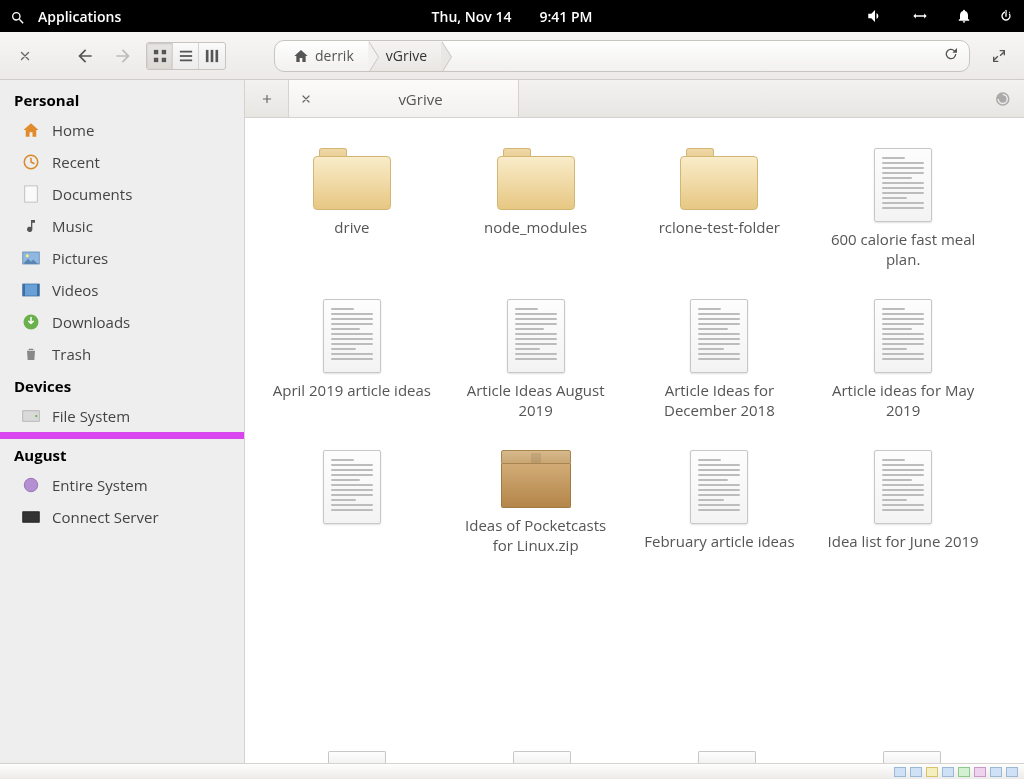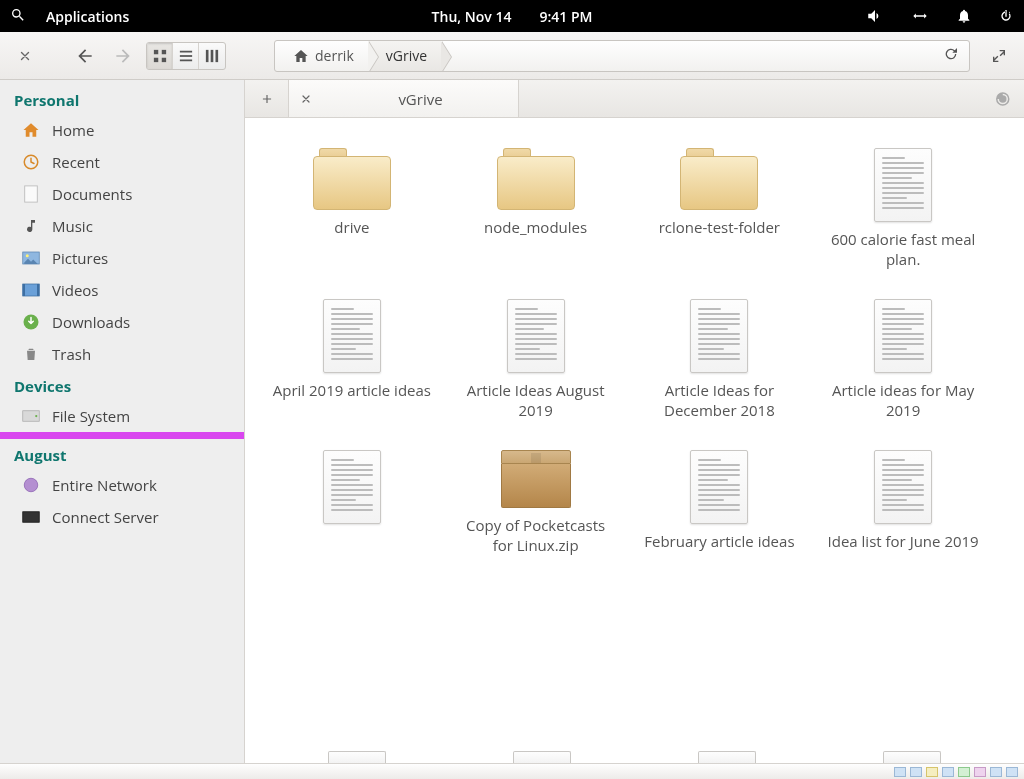--- a/index.html
+++ b/index.html
@@ -1,49 +1,49 @@
 <!DOCTYPE html>
 <html><head>
 <meta charset="utf-8">
 <style>
   * { box-sizing: border-box; margin: 0; padding: 0; font-family: "Open Sans", "Segoe UI", sans-serif; }
   body { width: 1024px; height: 779px; background: #fff; overflow: hidden; }
 
   
   .top-panel { height: 32px; background: #000; color: #fff; display: flex; align-items: center; padding: 0 10px; font-size: 14px; font-weight: 600; }
-  .top-panel .apps { display: flex; align-items: flex-start; gap: 20px; }
+  .top-panel .apps { display: flex; align-items: flex-end; gap: 12px; }
   .top-panel .center { position: absolute; left: 50%; transform: translateX(-50%); display: flex; gap: 28px; }
   .top-panel .right { margin-left: auto; display: flex; align-items: center; gap: 26px; }
   .top-panel svg { fill: #fff; }
 
   
   .toolbar {
     height: 48px;
     background: linear-gradient(to bottom, #f7f6f5, #eceae8);
     border-bottom: 1px solid #cfccc8;
     display: flex; align-items: center; padding: 0 10px; gap: 8px;
   }
   .tb-btn { width: 30px; height: 32px; display:flex; align-items:center; justify-content:center; color:#555; }
   .tb-btn.disabled { color:#bbb; }
   .view-switch { display:flex; border:1px solid #c8c5c1; border-radius:3px; overflow:hidden; height:28px; background:linear-gradient(#fafafa,#ececec); }
   .view-switch span { width:26px; display:flex; align-items:center; justify-content:center; border-right:1px solid #d6d3cf; }
   .view-switch span:last-child{ border-right:none;}
   .view-switch span.active{ background:linear-gradient(#e8e6e3,#dcd9d5); box-shadow: inset 0 1px 2px rgba(0,0,0,.15);}
-  .pathbar { flex:1; height:32px; border:1px solid #c8c5c1; border-radius:3px; background:linear-gradient(#fefefe,#f2f1ef); display:flex; align-items:center; position:relative; margin-left:40px; overflow:hidden;}
+  .pathbar { flex:1; height:32px; border:1px solid #c8c5c1; border-radius:10px; background:linear-gradient(#fefefe,#f2f1ef); display:flex; align-items:center; position:relative; margin-left:40px; overflow:hidden;}
   .crumb { height:100%; display:flex; align-items:center; padding:0 14px 0 18px; position:relative; color:#555; font-size:14px; gap:6px;}
   .crumb::after{ content:""; position:absolute; right:-10px; top:0; width:0; height:0; border-top:16px solid transparent; border-bottom:16px solid transparent; border-left:10px solid #f2f1ef; z-index:2;}
   .crumb::before{ content:""; position:absolute; right:-11px; top:0; width:0;height:0; border-top:16px solid transparent; border-bottom:16px solid transparent; border-left:10px solid #c8c5c1; z-index:1;}
   .crumb.last{ background:linear-gradient(#f5f4f2,#e9e7e4); font-weight:500; color:#333;}
   .crumb.last::after{ border-left-color:#e9e7e4;}
   .pathbar .reload{ margin-left:auto; padding:0 10px; color:#555;}
 
   
   .main { display:flex; height: calc(779px - 32px - 48px - 16px); }
   .sidebar { width:245px; background:#eeeeee; border-right:1px solid #d6d3cf; padding-top:4px; font-size:15px; color:#444; overflow:hidden;}
-  .side-head { font-weight:700; color:#0f766e; padding:6px 14px 4px; font-size:15px; }
+  .side-head { font-weight:700; color:#000000; padding:6px 14px 4px; font-size:15px; }
   .side-item { display:flex; align-items:center; gap:12px; padding:6px 14px 6px 22px; cursor:default; }
   .side-item.active{ border-bottom:7px solid #d946ef;}
   .side-item .ico{ width:18px; height:18px; display:flex; align-items:center; justify-content:center;}
 
   .tabbar { height:38px; background:linear-gradient(#f3f2f0,#e8e6e3); border-bottom:1px solid #d6d3cf; display:flex; align-items:stretch;}
   .tabbar .newtab{ width:44px; display:flex; align-items:center; justify-content:center; border-right:1px solid #d6d3cf; color:#666;}
   .tab { width:230px; display:flex; align-items:center; border-right:1px solid #d6d3cf; background:linear-gradient(#fcfbfa,#f2f1ef); box-shadow:inset 0 -3px 0 rgba(255,255,255,0);}
   .tab .close{ width:34px; display:flex; align-items:center; justify-content:center; color:#666;}
   .tab .title{ flex:1; text-align:center; color:#555; font-size:15px;}
   .tabbar .hist{ margin-left:auto; width:44px; display:flex;align-items:center;justify-content:center;color:#999;}
@@ -258,21 +258,21 @@
       <span>File System</span>
     </div>
 
     <div class="side-head">August</div>
     <div class="side-item">
       <span class="ico">
           <svg width="18" height="18" viewBox="0 0 24 24">
             <circle cx="12" cy="12" r="9" fill="#b48fd1" stroke="#8a5fb0"></circle>
           </svg>
         </span>
-      <span>Entire Network</span>
+      <span>Entire System</span>
     </div>
     <div class="side-item">
       <span class="ico">
           <svg width="18" height="14" viewBox="0 0 24 16">
             <rect x="1" y="1" width="22" height="14" fill="#333" stroke="#111"></rect>
           </svg>
         </span>
       <span>Connect Server</span>
     </div>
   </div>
@@ -414,21 +414,21 @@
             <span></span>
             <span></span>
             <span></span>
           </div>
         </div>
         <div class="item">
           <div class="box-icon">
             <div class="top"></div>
             <div class="body"></div>
           </div>
-          <div class="label">Copy of Pocketcasts for Linux.zip</div>
+          <div class="label">Ideas of Pocketcasts for Linux.zip</div>
         </div>
         <div class="item">
           <div class="doc-icon">
             <span></span>
             <span></span>
             <span></span>
             <span></span>
             <span></span>
             <span></span>
             <span></span>

